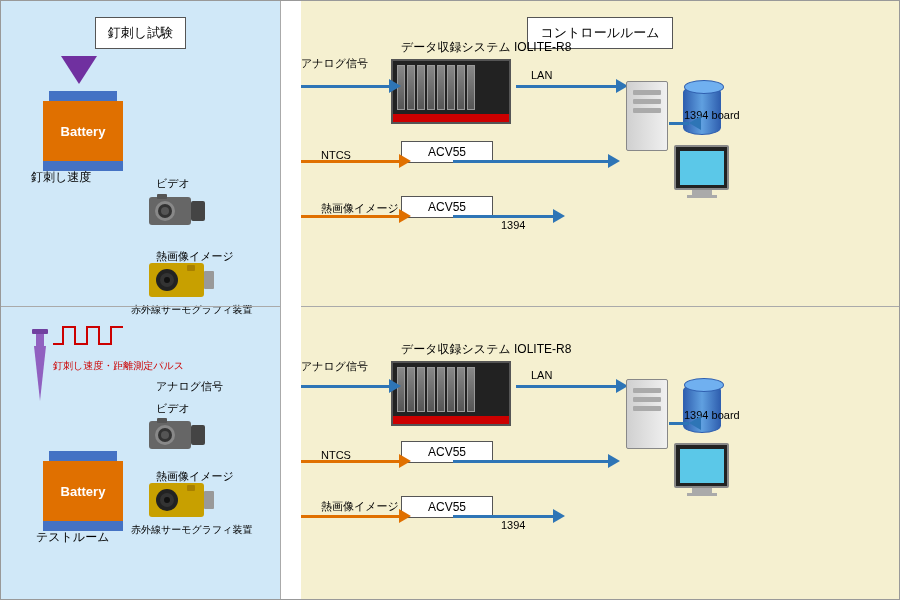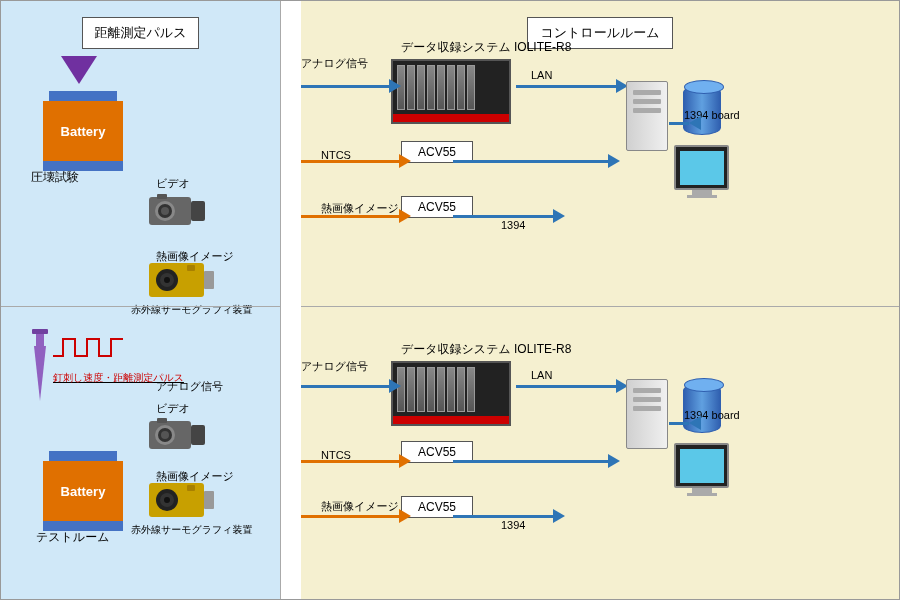--- a/index.html
+++ b/index.html
@@ -110,21 +110,21 @@
     }
     .iolite-bottom {
       background: #c00;
       height: 8px;
       width: 100%;
     }
     
     .acv-box {
       background: #fff;
       border: 1.5px solid #555;
-      padding: 3px 16px;
+      padding: 3px 26px;
       font-size: 12px;
       display: inline-block;
     }
     
     .computer-tower {
       background: linear-gradient(to right, #d0d0d0, #f0f0f0);
       width: 42px;
       height: 70px;
       border: 1px solid #888;
       border-radius: 2px;
@@ -200,34 +200,34 @@
       top: 305px;
     }
   </style>
 </head>
 <body>
 
 <div class="main-container">
 
   <div class="left-panel">
     <div class="left-header">
-      <div class="room-label">距離測定パルス</div>
+      <div class="room-label">釘刺し試験</div>
     </div>
 
     <div style="position:absolute; top:55px; left:60px;">
       <div class="arrow-down"></div>
     </div>
 
     <div class="battery-box" style="top:90px; left:42px;">
       <div class="battery-top" style="width:68px; height:10px; margin-left:6px;"></div>
       <div class="battery-main" style="width:80px; height:60px;">Battery</div>
       <div class="battery-bottom" style="width:80px; height:10px;"></div>
     </div>
 
-    <div style="position:absolute; top:168px; left:30px; font-size:12px;">圧壊試験</div>
+    <div style="position:absolute; top:168px; left:30px; font-size:12px;">釘刺し速度</div>
 
     <div style="position:absolute; top:175px; left:155px; font-size:11px;">ビデオ</div>
     <div style="position:absolute; top:188px; left:148px;">
       
       <svg width="60" height="45" viewBox="0 0 60 45">
         <rect x="0" y="8" width="42" height="28" rx="3" fill="#666"></rect>
         <rect x="42" y="12" width="14" height="20" rx="2" fill="#444"></rect>
         <circle cx="16" cy="22" r="10" fill="#888"></circle>
         <circle cx="16" cy="22" r="7" fill="#333"></circle>
         <circle cx="16" cy="22" r="4" fill="#555"></circle>
@@ -250,21 +250,21 @@
     <div style="position:absolute; top:302px; left:130px; font-size:10px;">赤外線サーモグラフィ装置</div>
 
     <div style="position:absolute; top:325px; left:28px;">
       <svg width="22" height="80" viewBox="0 0 22 80">
         <polygon points="11,75 5,20 17,20" fill="#9060c0"></polygon>
         <rect x="7" y="5" width="8" height="17" fill="#9060c0"></rect>
         <rect x="3" y="3" width="16" height="5" rx="1" fill="#7040a0"></rect>
       </svg>
     </div>
 
-    <div style="position:absolute; top:330px; left:52px;text-decoration:underline;">
+    <div style="position:absolute; top:318px; left:52px;">
       <svg width="70" height="35" viewBox="0 0 70 35">
         <polyline points="0,25 10,25 10,8 22,8 22,25 34,25 34,8 46,8 46,25 58,25 58,8 70,8" fill="none" stroke="#cc0000" stroke-width="2"></polyline>
       </svg>
       <div style="color:#cc0000; font-size:10px; white-space:nowrap; margin-top:2px;">釘刺し速度・距離測定パルス</div>
     </div>
 
     <div style="position:absolute; top:378px; left:155px; font-size:11px;">アナログ信号</div>
 
     <div class="battery-box" style="top:450px; left:42px;">
       <div class="battery-top" style="width:68px; height:10px; margin-left:6px;"></div>

